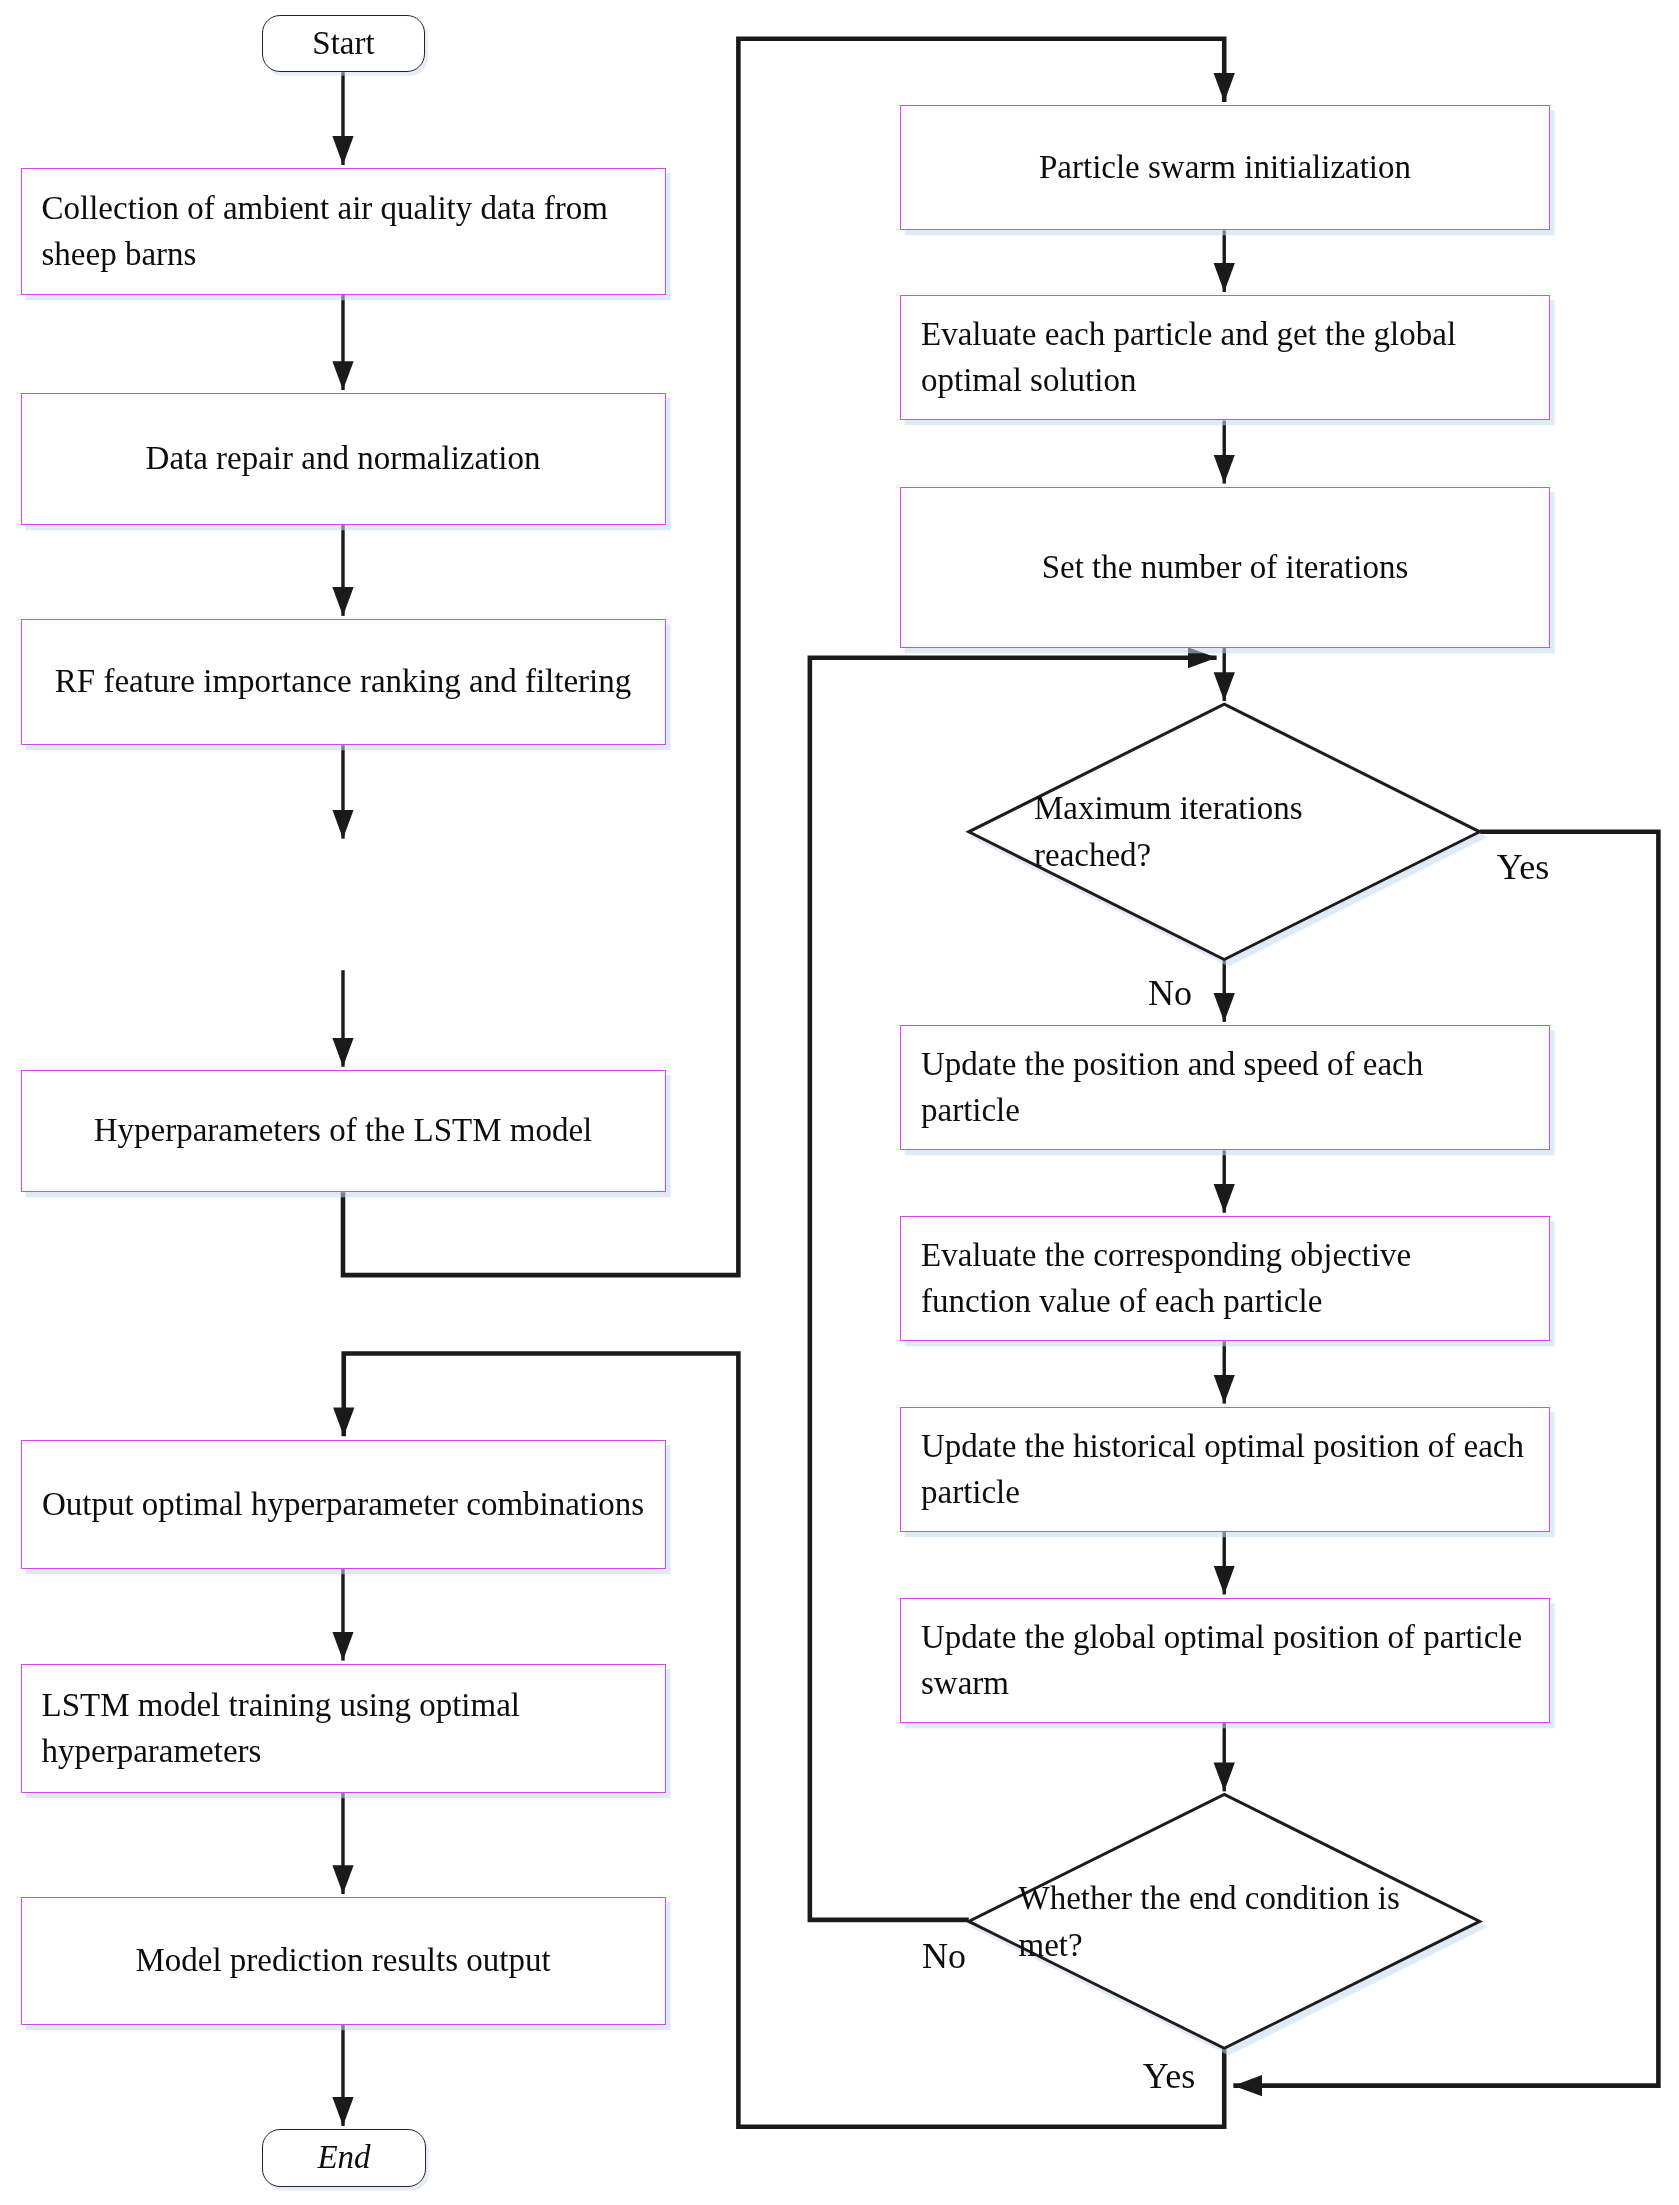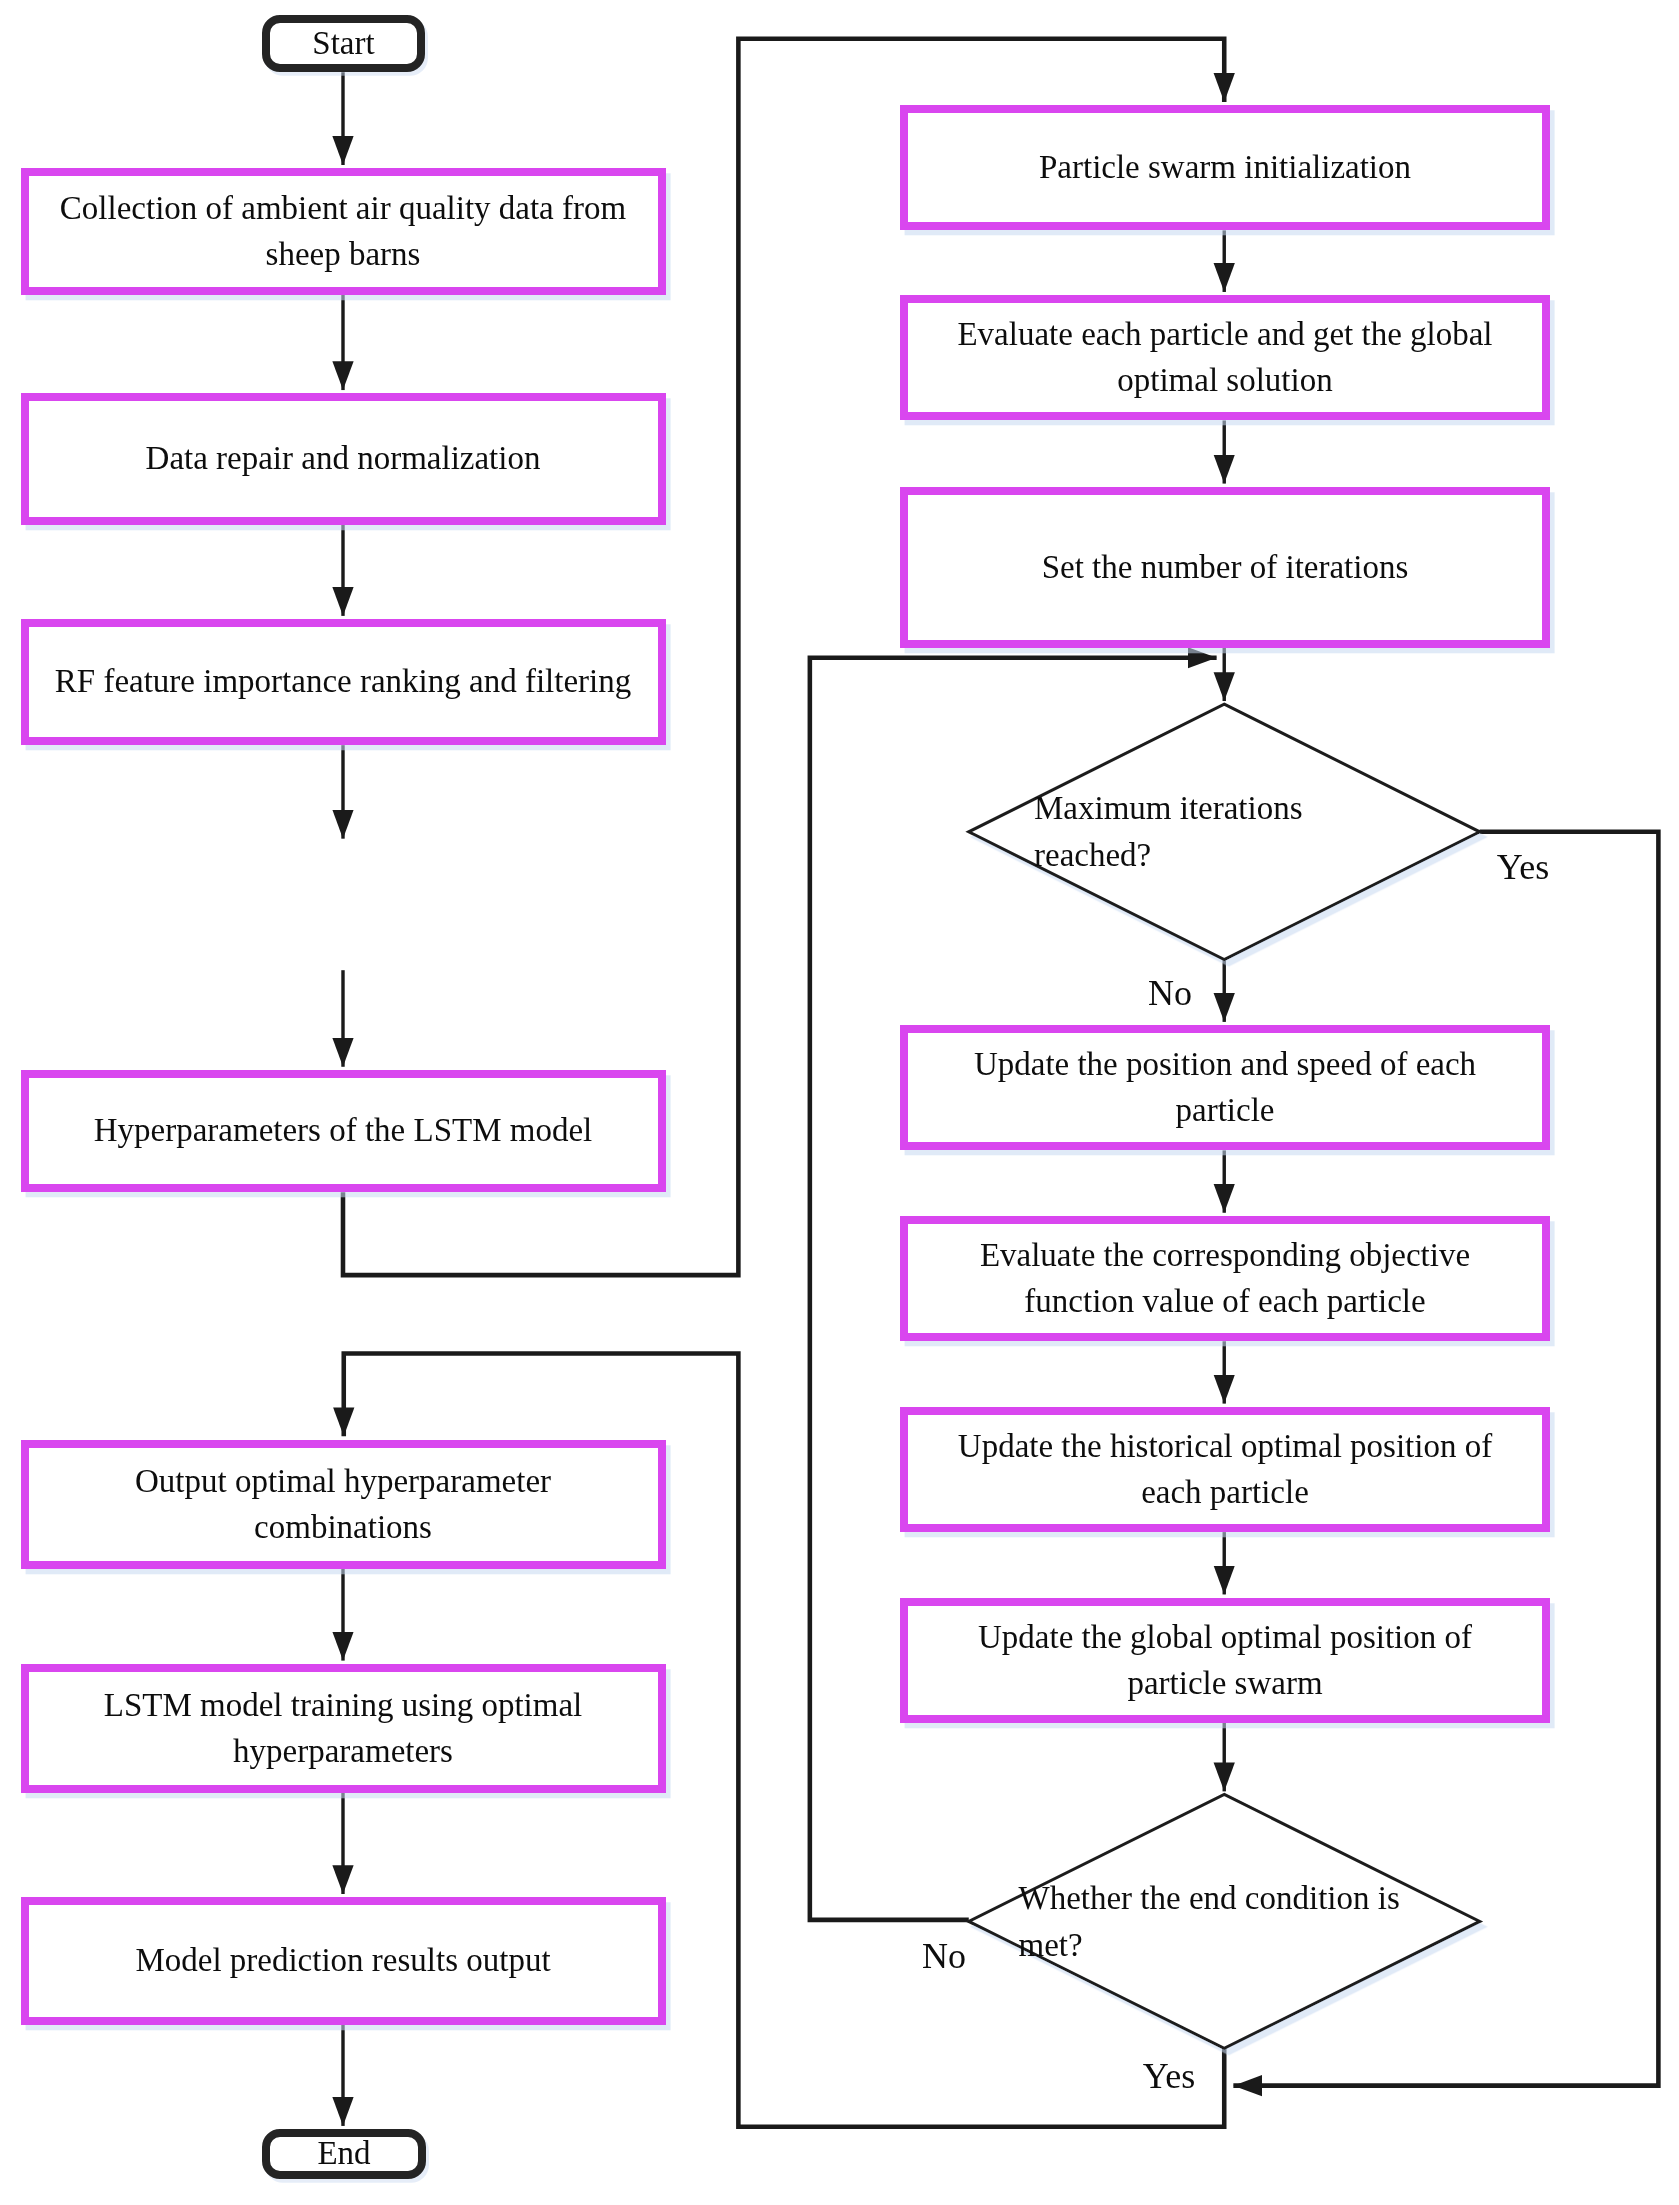--- a/index.html
+++ b/index.html
@@ -8,26 +8,26 @@
     width:1679px;
     height:2205px;
     background:#ffffff;
     font-family:"Liberation Serif","DejaVu Serif",serif;
     overflow:hidden;
   }
   #edges{position:absolute;left:0;top:0;width:1679px;height:2205px;}
   .box{
     position:absolute;
     box-sizing:border-box;
-    border:8px solid #d946ef;
+    border:1px solid #d946ef;
     background:#ffffff;
     display:flex;
     align-items:center;
     justify-content:center;
-    text-align:center;
+    text-align:left;
     font-size:33px;
     line-height:1.38;
     color:#0d0d0d;
     padding:3px 20px;
     box-shadow:4.6px 5.3px 0 rgba(199,216,240,0.55);
   }
   .terminator{
     border-radius:18px;
     border-color:#242424;
     box-shadow:3px 3.8px 0 rgba(199,216,240,0.45);
@@ -93,21 +93,21 @@
     <path class="edge thin" d="M451,2357 V2491" marker-end="url(#ah)"></path>
     <path class="edge thin" d="M451,2663 V2796" marker-end="url(#ah)"></path>
 
     <polygon class="diamond" points="1610,926 1946,1094 1610,1262 1274,1094" filter="url(#ds)"></polygon>
     <polygon class="diamond" points="1610,2360 1946,2527 1610,2694 1274,2527" filter="url(#ds)"></polygon>
   </svg>
 
   <div class="box terminator" style="left:262px;top:15px;width:163px;height:57px;">
     <span>Start</span>
   </div>
-  <div class="box terminator" style="left:262px;top:2129px;width:164px;height:50px;">
+  <div class="box terminator" style="left:262px;top:2129px;width:164px;height:58px;font-style:italic;">
     <span>End</span>
   </div>
 
   <div class="box" style="left:20.5px;top:168px;width:645px;height:127px;">
     <span>Collection of ambient air quality data from sheep barns</span>
   </div>
   <div class="box" style="left:20.5px;top:393px;width:645px;height:132px;">
     <span>Data repair and normalization</span>
   </div>
   <div class="box" style="left:20.5px;top:619px;width:645px;height:126px;">

